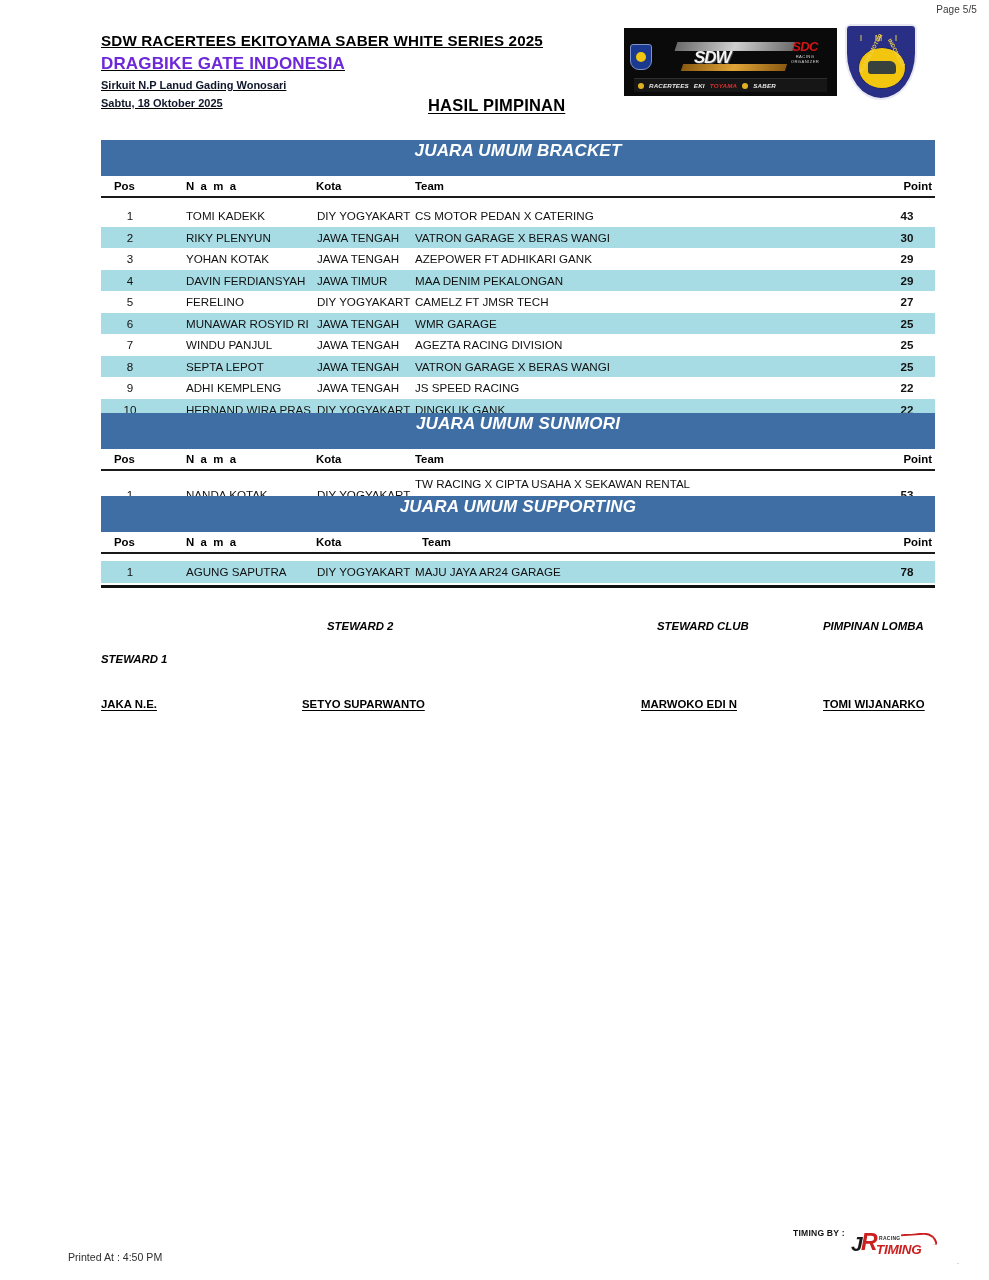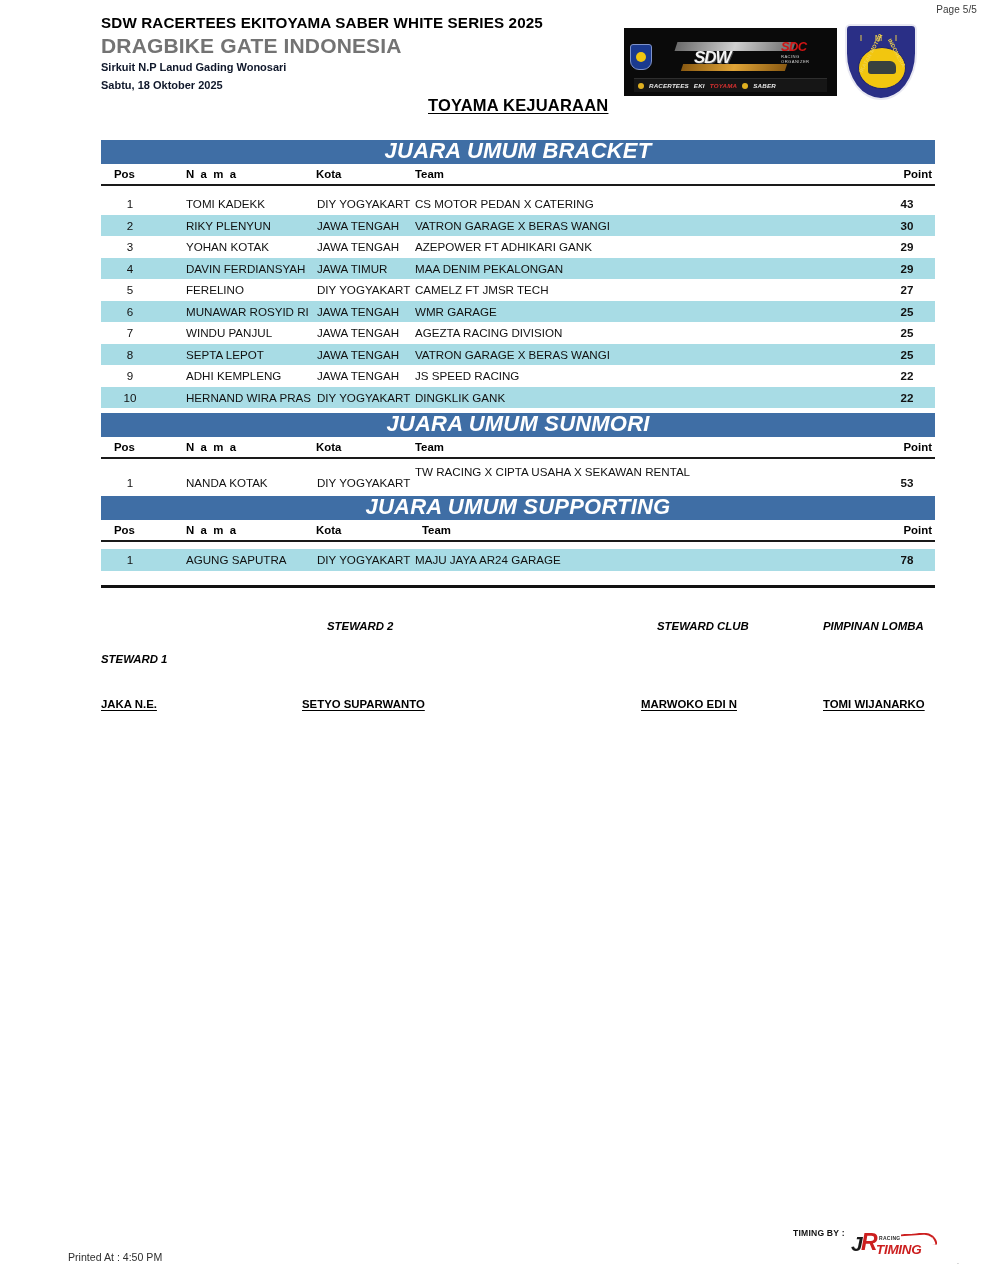--- a/index.html
+++ b/index.html
@@ -26,36 +26,37 @@
     right: 12px;
     font-size: 10px;
     color: #3b3b3b;
     letter-spacing: .1px;
   }
 
   
   .hdr {
     position: absolute;
     left: 101px;
-    top: 12px;
+    top: 30px;
     width: 520px;
+    text-decoration: underline;
   }
   .hdr .l1 {
     font-size: 15.2px;
     font-weight: bold;
     letter-spacing: .15px;
     color: #000;
     line-height: 22px;
     white-space: nowrap;
   }
   .hdr .l2 {
-    font-size: 21px;
+    font-size: 17px;
     font-weight: bold;
     letter-spacing: .15px;
-    color: #737373;
+    color: #6d28d9;
     line-height: 24px;
     white-space: nowrap;
   }
   .hdr .l3, .hdr .l4 {
     font-size: 11px;
     font-weight: bold;
     color: #0f172a;
     line-height: 18px;
     white-space: nowrap;
   }
@@ -74,20 +75,21 @@
 
   
   .banner {
     position: absolute;
     left: 624px;
     top: 28px;
     width: 213px;
     height: 68px;
     background: #0a0a0a;
     overflow: hidden;
+    text-align: center;
   }
   .banner .imi-mini {
     position: absolute;
     left: 6px;
     top: 16px;
     width: 20px;
     height: 24px;
     background: #1b3a8f;
     border-radius: 3px 3px 9px 9px;
     border: 1px solid #7f93c9;
@@ -252,24 +254,24 @@
     letter-spacing: .2px;
   }
 
   
   .tbl {
     position: absolute;
     left: 101px;
     width: 834px;
   }
   .cat-bar {
-    height: 24px;
+    height: 36px;
     background: #3f6ea5;
     color: #ffffff;
-    font-size: 22px;
+    font-size: 17px;
     font-weight: bold;
     font-style: italic;
     text-align: center;
     line-height: 22px;
     letter-spacing: .2px;
   }
   .colhdr {
     position: relative;
     height: 20px;
     border-bottom: 2px solid #1a1a1a;
@@ -461,21 +463,21 @@
 <div class="page">
 
   <div class="page-number">Page 5/5</div>
 
   <div class="hdr">
     <div class="l1">SDW RACERTEES EKITOYAMA SABER WHITE SERIES 2025</div>
     <div class="l2">DRAGBIKE GATE INDONESIA</div>
     <div class="l3">Sirkuit N.P Lanud Gading Wonosari</div>
     <div class="l4">Sabtu, 18 Oktober 2025</div>
   </div>
-  <div class="hasil">TOYAMA KEJUARAAN</div>
+  <div class="hasil">HASIL PIMPINAN</div>
 
   <div class="banner">
     <div class="imi-mini"></div>
     <div class="sdw">
       <div class="slab"></div>
       <div class="slab2"></div>
       <div class="word">SDW</div>
     </div>
     <div class="sdc">
       <div class="t">SDC</div>

